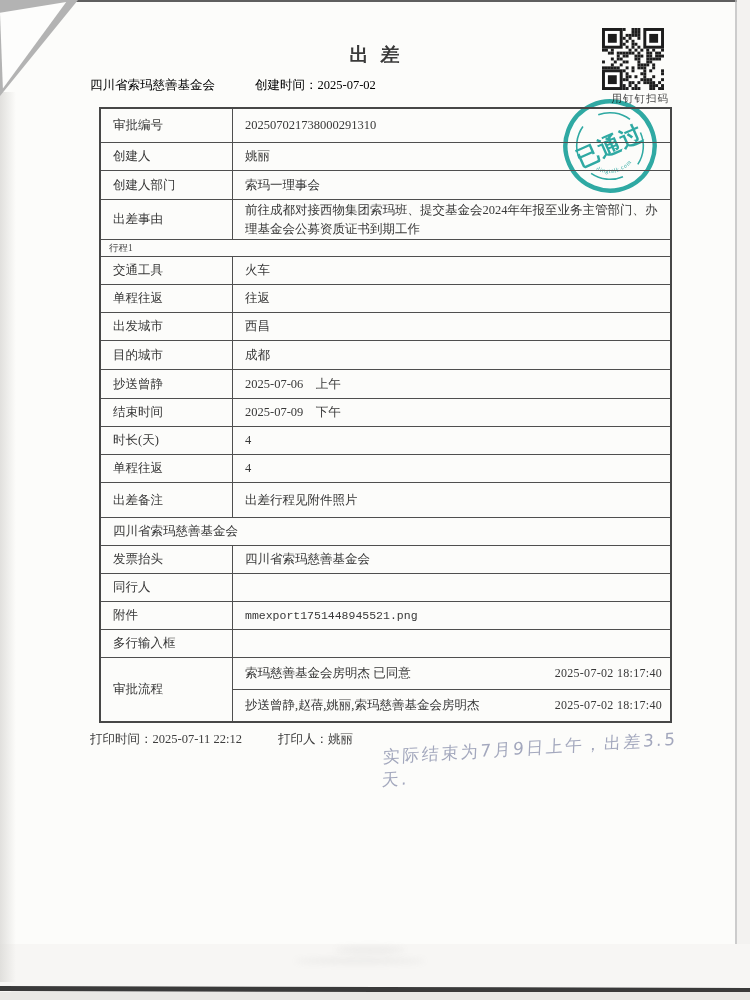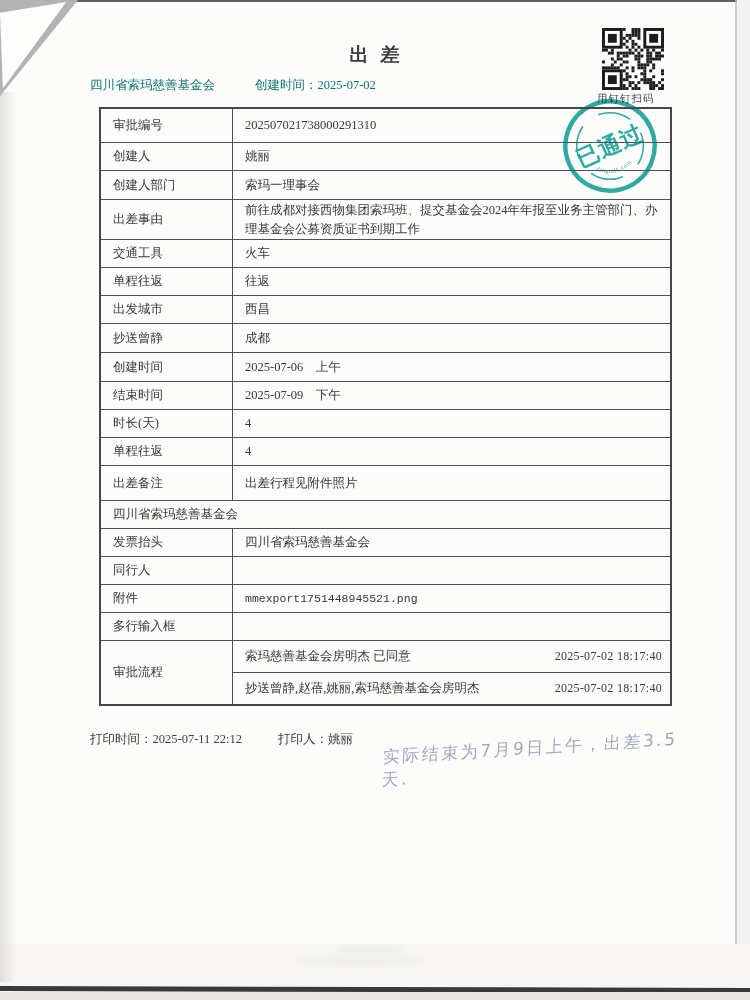--- a/index.html
+++ b/index.html
@@ -17,25 +17,25 @@
                background:linear-gradient(to right,#dcdbd8,rgba(255,255,255,0));opacity:.85;}
   .corner-gray{position:absolute;left:0;top:0;width:78px;height:96px;background:#b3b3b3;
                clip-path:polygon(0 0,100% 0,0 100%);}
   .corner-flap{position:absolute;left:0;top:2px;width:72px;height:90px;background:#fdfdfc;
                clip-path:polygon(0 12%,92% 0,4% 96%);
                filter:drop-shadow(2px 2px 2px rgba(0,0,0,.4));}
 
   
   .title{position:absolute;left:88px;top:42px;width:573px;margin:0;text-align:center;
          font-size:19px;font-weight:700;letter-spacing:12px;text-indent:12px;color:#3a3a3a;}
-  .meta{position:absolute;left:90px;top:77px;font-size:12.5px;color:#0f766e;}
+  .meta{position:absolute;left:90px;top:77px;font-size:12.5px;color:#000000;}
   .meta .created{margin-left:40px;}
 
   
-  .qr-block{position:absolute;left:597px;top:28px;width:72px;text-align:left;}
+  .qr-block{position:absolute;left:597px;top:28px;width:72px;text-align:right;}
   .qr-block svg{width:64px;height:62px;display:block;margin:0 auto;}
   .qr-caption{font-size:10.5px;color:#4a4a4a;letter-spacing:1px;margin-top:2px;}
 
   
   .stamp{position:absolute;left:561px;top:97px;width:98px;height:98px;
          mix-blend-mode:multiply;opacity:.9;pointer-events:none;}
   .stamp svg{width:100%;height:100%;}
   .stamp text{font-family:"Liberation Serif","DejaVu Serif",serif;}
 
   
@@ -265,39 +265,40 @@
     </div>
     <div class="trow" style="height:29px">
       <div class="tlabel">创建人部门</div>
       <div class="tvalue">索玛一理事会</div>
     </div>
     <div class="trow" style="height:40px">
       <div class="tlabel">出差事由</div>
       <div class="tvalue multiline">前往成都对接西物集团索玛班、提交基金会2024年年报至业务主管部门、办理基金会公募资质证书到期工作</div>
     </div>
 
+    <div class="srow" style="height:17px">行程1</div>
 
     <div class="trow" style="height:28px">
       <div class="tlabel">交通工具</div>
       <div class="tvalue">火车</div>
     </div>
     <div class="trow" style="height:28px">
       <div class="tlabel">单程往返</div>
       <div class="tvalue">往返</div>
     </div>
     <div class="trow" style="height:28px">
       <div class="tlabel">出发城市</div>
       <div class="tvalue">西昌</div>
     </div>
     <div class="trow" style="height:29px">
+      <div class="tlabel">目的城市</div>
+      <div class="tvalue">成都</div>
+    </div>
+    <div class="trow" style="height:29px">
       <div class="tlabel">抄送曾静</div>
-      <div class="tvalue">成都</div>
-    </div>
-    <div class="trow" style="height:29px">
-      <div class="tlabel">创建时间</div>
       <div class="tvalue">2025-07-06　上午</div>
     </div>
     <div class="trow" style="height:28px">
       <div class="tlabel">结束时间</div>
       <div class="tvalue">2025-07-09　下午</div>
     </div>
     <div class="trow" style="height:28px">
       <div class="tlabel">时长(天)</div>
       <div class="tvalue">4</div>
     </div>

